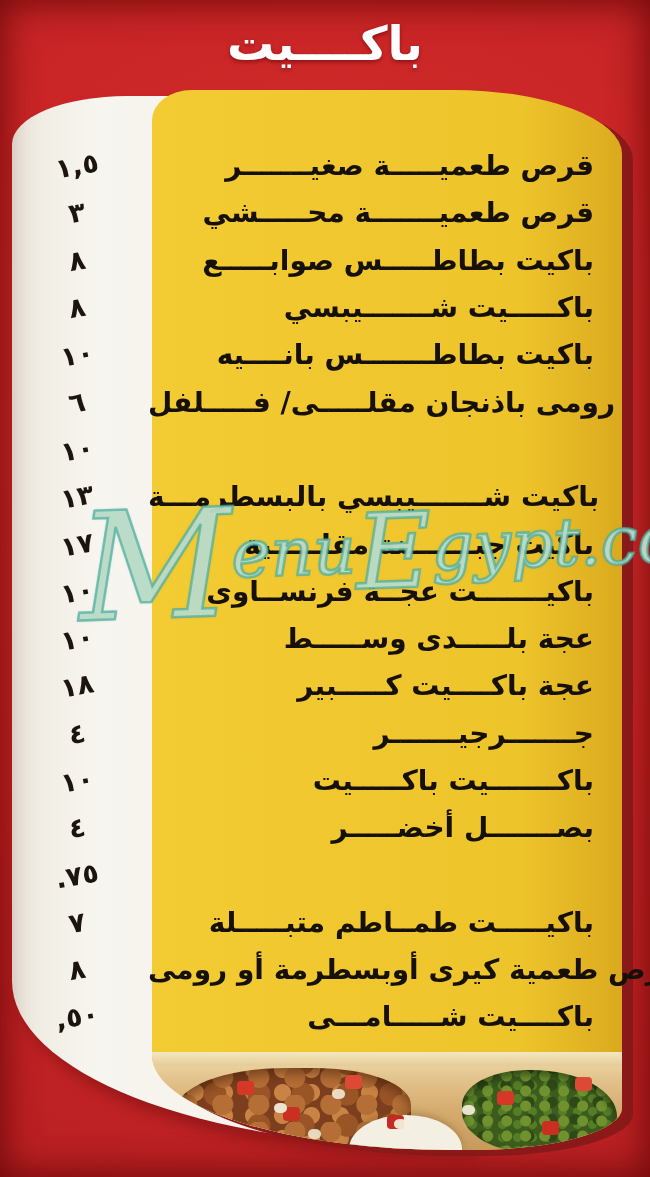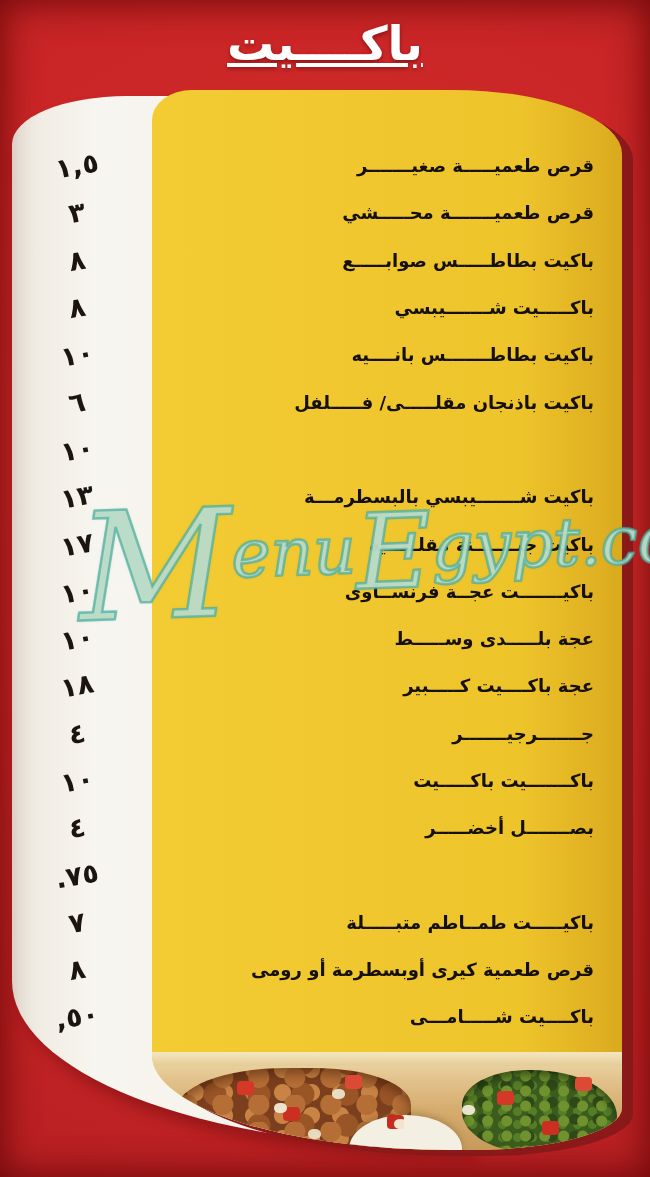--- a/index.html
+++ b/index.html
@@ -10,21 +10,20 @@
     box-shadow:inset 0 0 40px rgba(90,0,0,.45);
   }
   body::after{content:"";position:absolute;inset:0;pointer-events:none;
     box-shadow:inset 0 0 34px rgba(80,0,0,.5);}
   
   .title{
     position:absolute;top:16px;left:0;width:650px;text-align:center;
     color:#ffffff;font-size:47px;font-weight:bold;letter-spacing:1px;
     text-shadow:0 2px 4px rgba(90,0,0,.55);
     direction:rtl;
-    text-decoration:underline;
   }
   
   .card-white{
     position:absolute;left:12px;top:96px;width:458px;height:1050px;
     background:linear-gradient(90deg,#eee9df 0%,#f7f5ef 18%,#f5f2ea 70%,#ece5d6 100%);
     border-top-left-radius:115px 48px;
     border-bottom-left-radius:420px 165px;
     box-shadow:7px 10px 14px rgba(100,10,10,.45);
   }
   
@@ -43,21 +42,21 @@
     position:absolute;left:12px;top:142px;width:610px;z-index:5;
   }
   .row{display:flex;align-items:center;height:47.3px;direction:ltr;}
   .price{
     width:130px;flex:0 0 130px;text-align:center;direction:ltr;
     font-size:27px;font-weight:bold;color:#1b140f;
     transform:rotate(-10deg);
   }
   .item{
     flex:1;direction:rtl;text-align:right;padding:0 28px 0 6px;
-    font-size:18px;font-weight:bold;color:#16100b;white-space:nowrap;
+    font-size:28px;font-weight:bold;color:#16100b;white-space:nowrap;
     letter-spacing:-0.5px;
   }
   
   .watermark{
     position:absolute;left:78px;top:492px;width:540px;z-index:9;
     font-family:"DejaVu Serif", serif;font-style:italic;
     color:rgba(249,245,221,.62);
     -webkit-text-stroke:2.5px rgba(72,172,158,.66);
     text-shadow:0 0 3px rgba(72,172,158,.55), 0 0 1px rgba(72,172,158,.8);
     transform:rotate(-2deg);
@@ -147,21 +146,21 @@
     <div class="row">
       <div class="price">٨</div>
       <div class="item">باكـــــيت شـــــــيبسي</div>
     </div>
     <div class="row">
       <div class="price">١٠</div>
       <div class="item">باكيت بطاطـــــــس بانــــيه</div>
     </div>
     <div class="row">
       <div class="price">٦</div>
-      <div class="item">باكيت باذنجان مقلـــــى/ فـــــلفل</div>
+      <div class="item">رومى باذنجان مقلـــــى/ فـــــلفل</div>
     </div>
     <div class="row">
       <div class="price">١٠</div>
     </div>
     <div class="row">
       <div class="price">١٣</div>
       <div class="item">باكيت شـــــــيبسي بالبسطرمـــة</div>
     </div>
     <div class="row">
       <div class="price">١٧</div>

